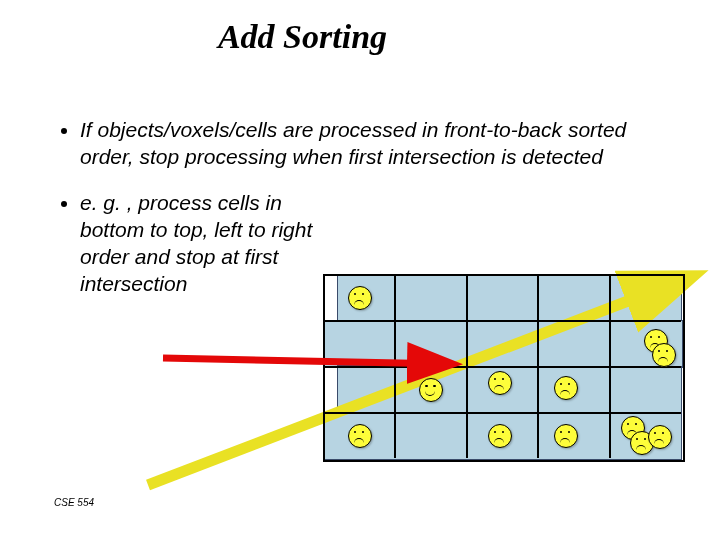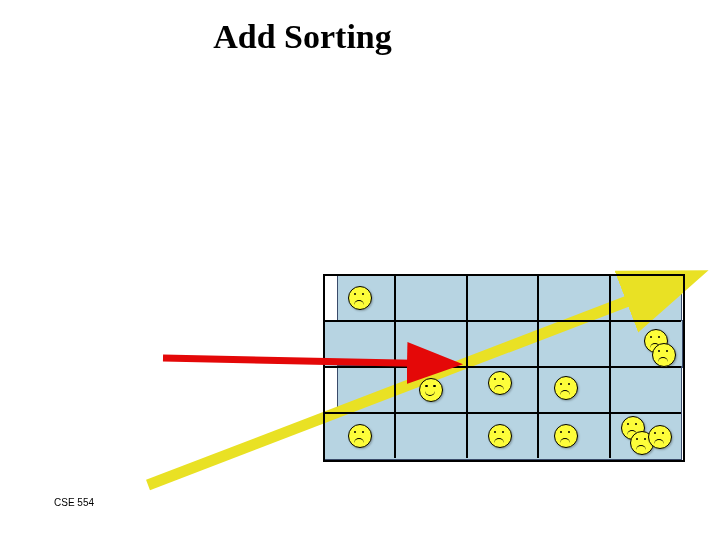--- a/index.html
+++ b/index.html
@@ -1,16 +1,16 @@
 <!DOCTYPE html>
 <html><head>
 <meta charset="utf-8">
 <style>
   html,body{margin:0;padding:0;width:720px;height:540px;background:#fff;font-family:Arial,Helvetica,sans-serif;}
-  .slide{position:relative;width:605px;height:540px;}
+  .slide{position:relative;width:605px;height:540px;font-style:italic;}
   .title{position:absolute;top:18px;left:0;width:100%;text-align:center;font-family:"Comic Sans MS","Comic Sans",cursive;font-weight:bold;font-size:34px;}
   .bullets{position:absolute;top:116px;left:58px;width:600px;font-size:21px;line-height:1.3;}
   .bullets ul{margin:0;padding-left:22px;}
   .bullets li{margin-bottom:18px;}
   .bullets .b2{width:260px;}
   .footer{position:absolute;left:54px;bottom:32px;font-size:10px;color:#000;}
   .diagram{position:absolute;left:323px;top:260px;width:370px;height:232px;}
   .cellbg{position:absolute;background:#b7d4e2;border:1px solid #3a4b6a;}
   .grid{position:absolute;left:0;top:14px;width:358px;height:184px;}
   .grid-border{position:absolute;left:0;top:0;width:358px;height:184px;border:2px solid #000;}
@@ -22,20 +22,26 @@
   .frown::after{width:10px;height:5px;border:1.3px solid #000;border-bottom:none;border-left:none;border-right:none;border-radius:6px 6px 0 0;top:13px;left:5px;background:transparent;}
   .smile::after{width:10px;height:5px;border:1.3px solid #000;border-top:none;border-left:none;border-right:none;border-radius:0 0 6px 6px;top:11px;left:5px;background:transparent;}
   svg.arrows{position:absolute;left:0;top:0;width:370px;height:232px;overflow:visible;}
 </style>
 </head>
 <body>
 <div class="slide">
 
 <div class="title">Add Sorting</div>
 
+<div class="bullets">
+  <ul>
+    <li>If objects/voxels/cells are processed in front-to-back sorted order, stop processing when first intersection is detected</li>
+    <li class="b2">e. g. , process cells in bottom to top, left to right order and stop at first intersection</li>
+  </ul>
+</div>
 
 <div class="footer">CSE 554</div>
 
 <div class="diagram">
 
   <div class="cellbg" style="left:14px;top:14px;width:128px;height:46px;"></div>
   <div class="cellbg" style="left:143px;top:14px;width:214px;height:46px;"></div>
   <div class="cellbg" style="left:0px;top:60px;width:358px;height:46px;"></div>
   <div class="cellbg" style="left:14px;top:105px;width:128px;height:46px;"></div>
   <div class="cellbg" style="left:143px;top:106px;width:214px;height:46px;"></div>

